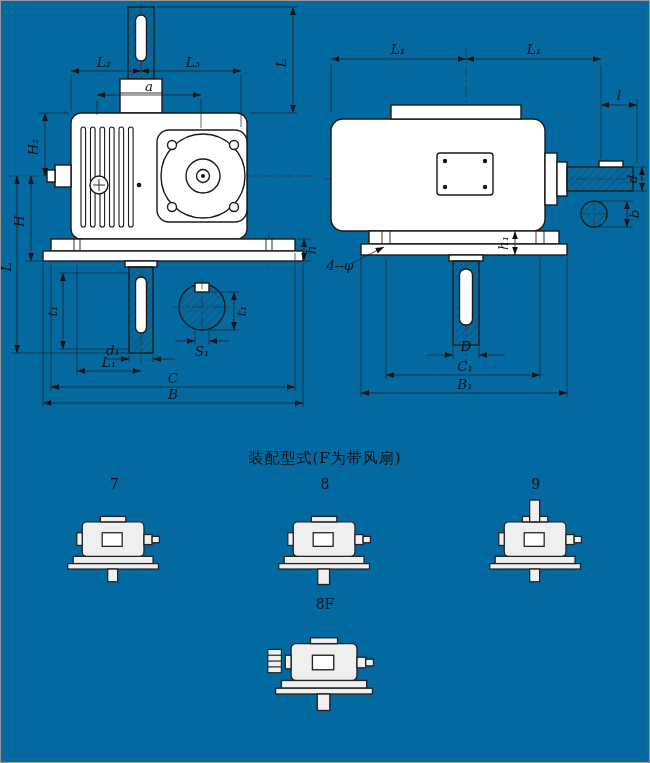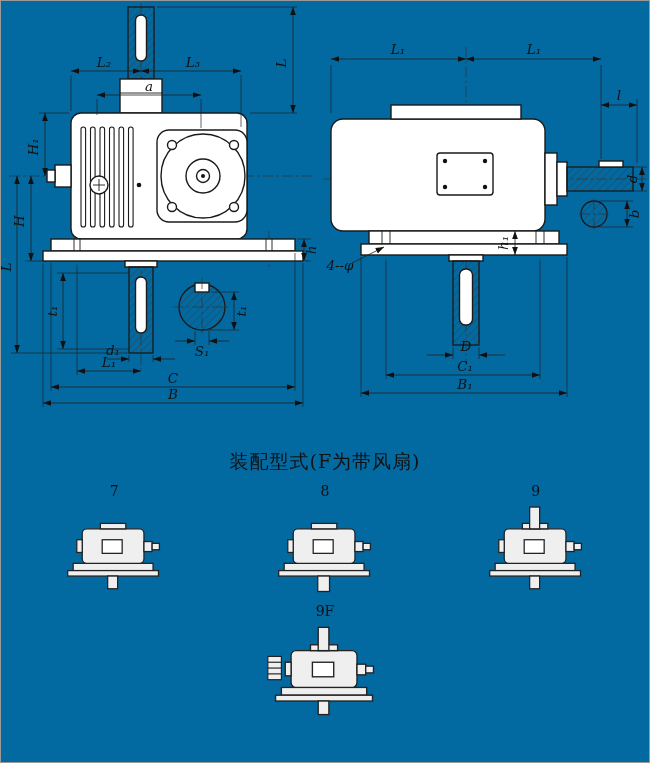--- a/index.html
+++ b/index.html
@@ -13,21 +13,21 @@
   .s    { fill:#fff; stroke:#1a1a1a; stroke-width:1.4; }
   .sthin{ fill:none; stroke:#1a1a1a; stroke-width:0.9; }
   .fin  { fill:#fff; stroke:#1a1a1a; stroke-width:1.1; }
   .hat  { fill:url(#hatch); stroke:#1a1a1a; stroke-width:1.3; }
   .dim  { fill:none; stroke:#222; stroke-width:0.8; }
   .ext  { fill:none; stroke:#222; stroke-width:0.7; }
   .cl   { fill:none; stroke:#333; stroke-width:0.7; stroke-dasharray:11 3 2.5 3; }
   text.dl { font-family:"DejaVu Serif","Liberation Serif",serif; font-style:italic;
             font-size:13.5px; fill:#111; text-anchor:middle; }
   
-  .caption { margin-top:24px; text-align:center; font-size:19px; letter-spacing:1px; color:#111; }
+  .caption { margin-top:24px; text-align:center; font-size:15px; letter-spacing:1px; color:#111; }
   .vrow { display:flex; justify-content:space-around; padding:0 8px; }
   .vrow1 { margin-top:8px; }
   .vrow2 { margin-top:10px; }
   .vcell { width:25%; display:flex; flex-direction:column; align-items:center; }
   .vlabel { font-size:14px; color:#111; height:18px; }
   .vfig  { width:118px; height:92px; }
   .vrow2 .vfig { width:126px; height:98px; }
 </style>
 </head>
 <body>
@@ -334,25 +334,24 @@
           <use href="#vp-cap"></use>
           <use href="#vp-shaft-top"></use>
           <use href="#vp-shaft-right"></use>
           <use href="#vp-shaft-down"></use>
       </svg>
     </div>
   </div>
 
   <div class="vrow vrow2">
     <div class="vcell">
-      <div class="vlabel">9F</div>
+      <div class="vlabel">8F</div>
       <svg class="vfig" viewBox="0 0 130 100">
         <use href="#vp-fan"></use>
           <use href="#vp-housing"></use>
           <use href="#vp-cap"></use>
-          <use href="#vp-shaft-top"></use>
           <use href="#vp-shaft-right"></use>
-          <use href="#vp-shaft-down"></use>
+          <use href="#vp-shaft-down-long"></use>
       </svg>
     </div>
   </div>
 
 </div>
 
 </body></html>

